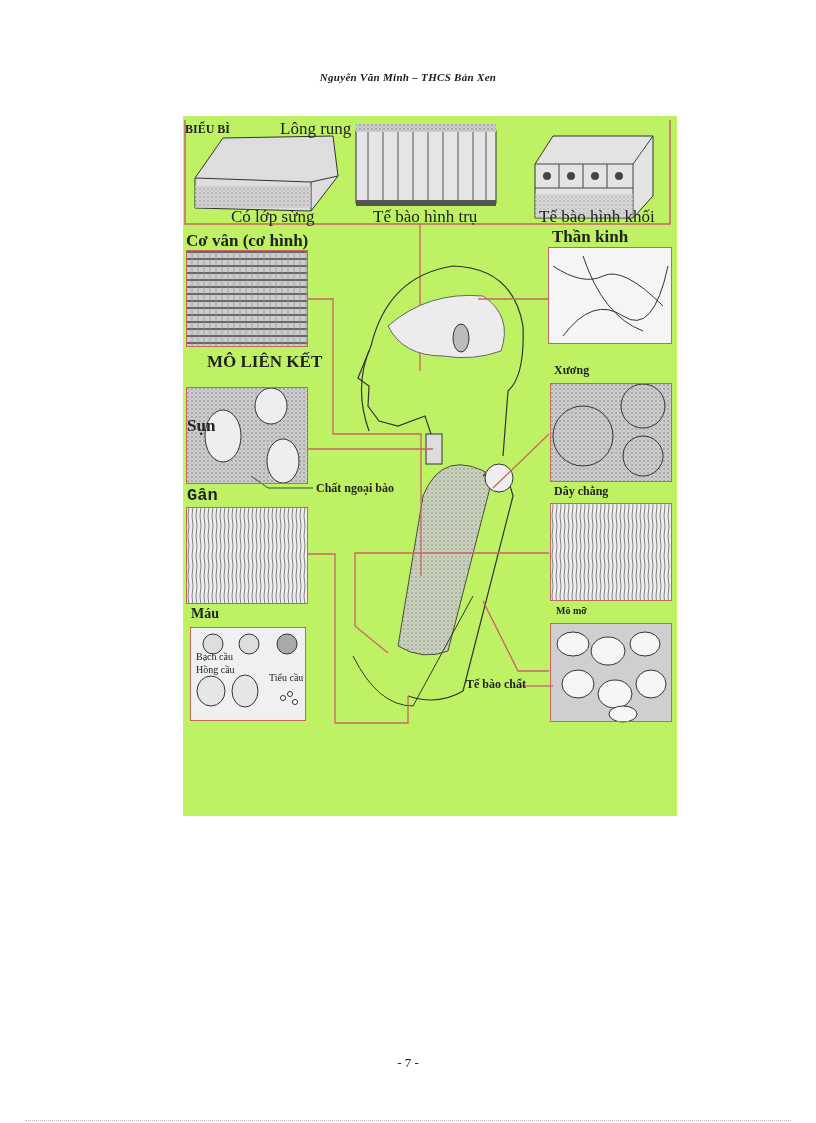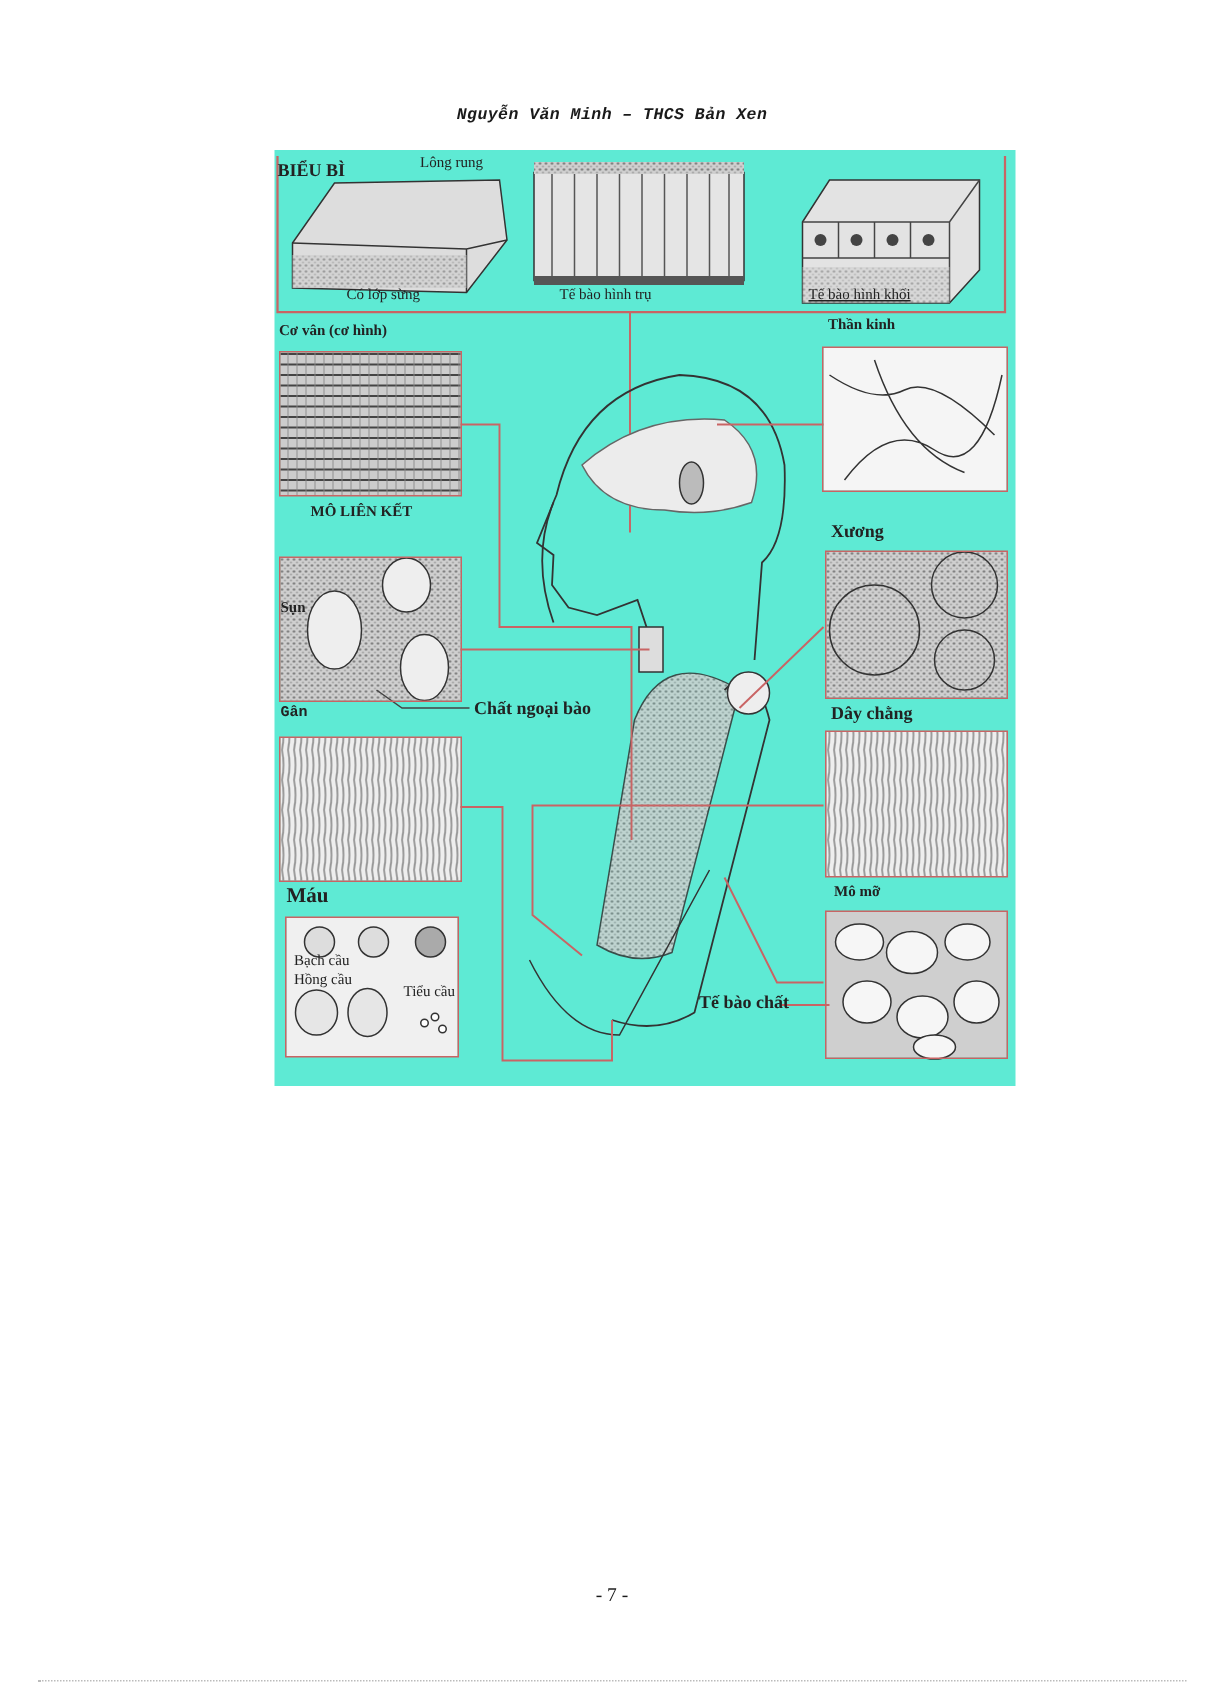--- a/index.html
+++ b/index.html
@@ -1,19 +1,19 @@
 <!DOCTYPE html>
 <html><head>
 <meta charset="utf-8">
 <style>
   html,body{margin:0;padding:0;background:#fff;}
   body{width:816px;height:1123px;position:relative;overflow:hidden;font-family:"Liberation Serif",serif;color:#1a1a1a;}
-  .header{position:absolute;left:0;width:816px;top:71px;text-align:center;font-family:Liberation Mono, monospace;font-style:italic;font-weight:bold;font-size:11px;letter-spacing:0.3px;}
-  .figure{position:absolute;left:183px;top:100px;width:494px;height:624px;background:#5eead4;}
-  .lbl{position:absolute;font-family:"Liberation Serif",serif;font-size:10px;white-space:nowrap;color:#222;}
+  .header{position:absolute;left:0;width:816px;top:71px;text-align:center;font-family:Liberation Serif, serif;font-style:italic;font-weight:bold;font-size:11px;letter-spacing:0.3px;}
+  .figure{position:absolute;left:183px;top:116px;width:494px;height:700px;background:#bef264;}
+  .lbl{position:absolute;font-family:"Liberation Serif",serif;font-size:17px;white-space:nowrap;color:#222;}
   .lbl.b{font-weight:bold;}
   .box{position:absolute;border:1.5px solid #c96464;box-sizing:border-box;}
   .pageno{position:absolute;left:0;width:816px;top:1055px;text-align:center;font-family:"Liberation Serif",serif;font-size:13px;}
   .dots{position:absolute;left:25px;right:25px;top:1120px;border-top:1px dotted #bbb;}
   svg{position:absolute;left:0;top:0;}
 </style>
 </head>
 <body>
 
 <div class="header">Nguyễn Văn Minh – THCS Bản Xen</div>
@@ -127,21 +127,21 @@
   <div class="box" style="left:7px;top:511px;width:116px;height:94px;"></div>
   <div class="box" style="left:365px;top:131px;width:124px;height:97px;"></div>
   <div class="box" style="left:367px;top:267px;width:122px;height:99px;"></div>
   <div class="box" style="left:367px;top:387px;width:122px;height:98px;"></div>
   <div class="box" style="left:367px;top:507px;width:122px;height:99px;"></div>
 
   <div class="lbl b" style="left:2px;top:6px;font-size:12px;">BIỂU BÌ</div>
   <div class="lbl" style="left:97px;top:3px;">Lông rung</div>
   <div class="lbl" style="left:48px;top:91px;">Có lớp sừng</div>
   <div class="lbl" style="left:190px;top:91px;">Tế bào hình trụ</div>
-  <div class="lbl" style="left:356px;top:91px;text-decoration:underline;">Tế bào hình khối</div>
+  <div class="lbl" style="left:356px;top:91px;">Tế bào hình khối</div>
   <div class="lbl b" style="left:3px;top:115px;">Cơ vân (cơ hình)</div>
   <div class="lbl b" style="left:4px;top:236px;margin-left:20px;">MÔ LIÊN KẾT</div>
   <div class="lbl b" style="left:4px;top:252px;margin-top:48px;">Sụn</div>
   <div class="lbl b" style="left:133px;top:365px;font-size:12px;text-align:right;">Chất ngoại bào</div>
   <div class="lbl b" style="left:4px;top:370px;font-family:Liberation Mono, monospace;">Gân</div>
   <div class="lbl b" style="left:8px;top:490px;font-size:14px;">Máu</div>
   <div class="lbl" style="left:13px;top:535px;font-size:10px;">Bạch cầu</div>
   <div class="lbl" style="left:13px;top:548px;font-size:10px;">Hồng cầu</div>
   <div class="lbl" style="left:86px;top:556px;font-size:10px;">Tiểu cầu</div>
   <div class="lbl b" style="left:369px;top:111px;">Thần kinh</div>

